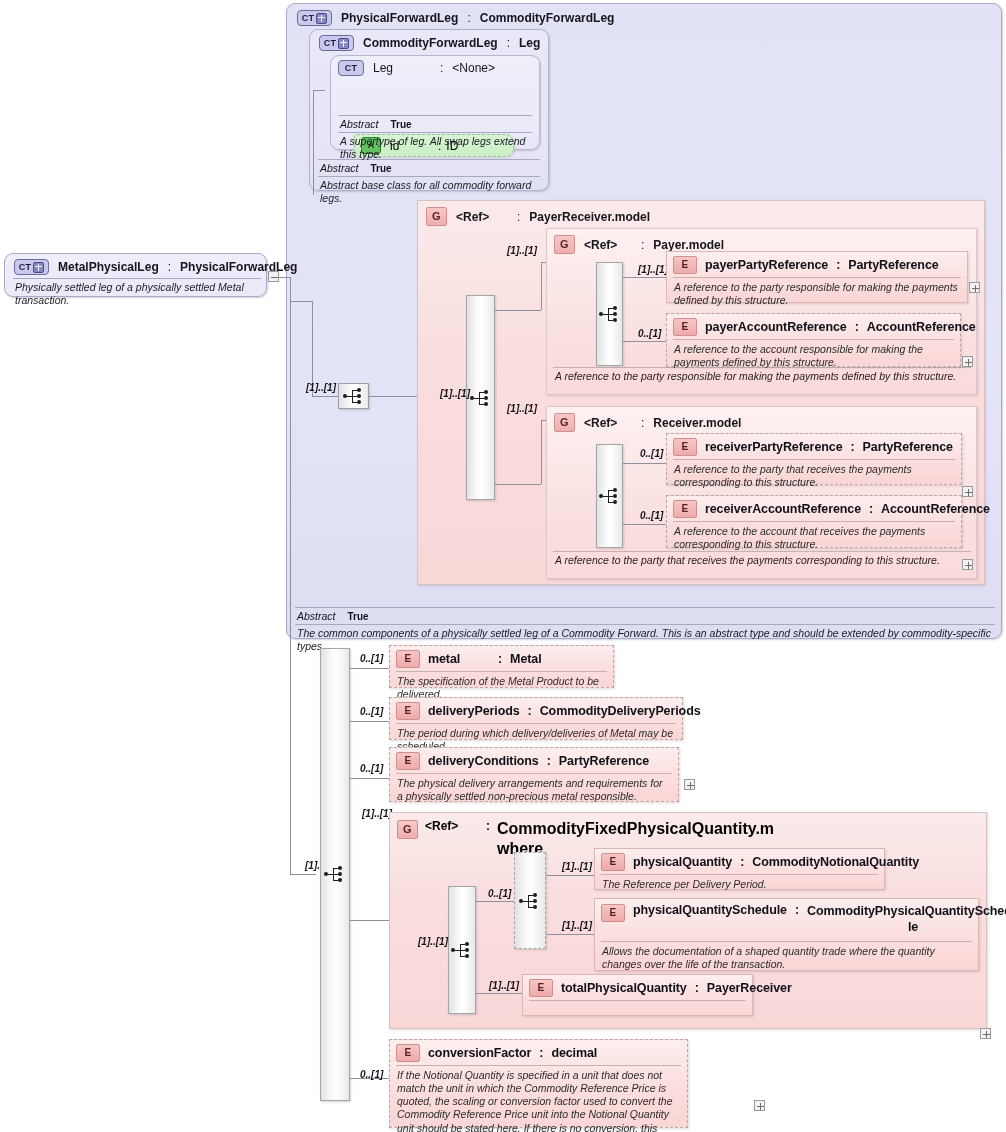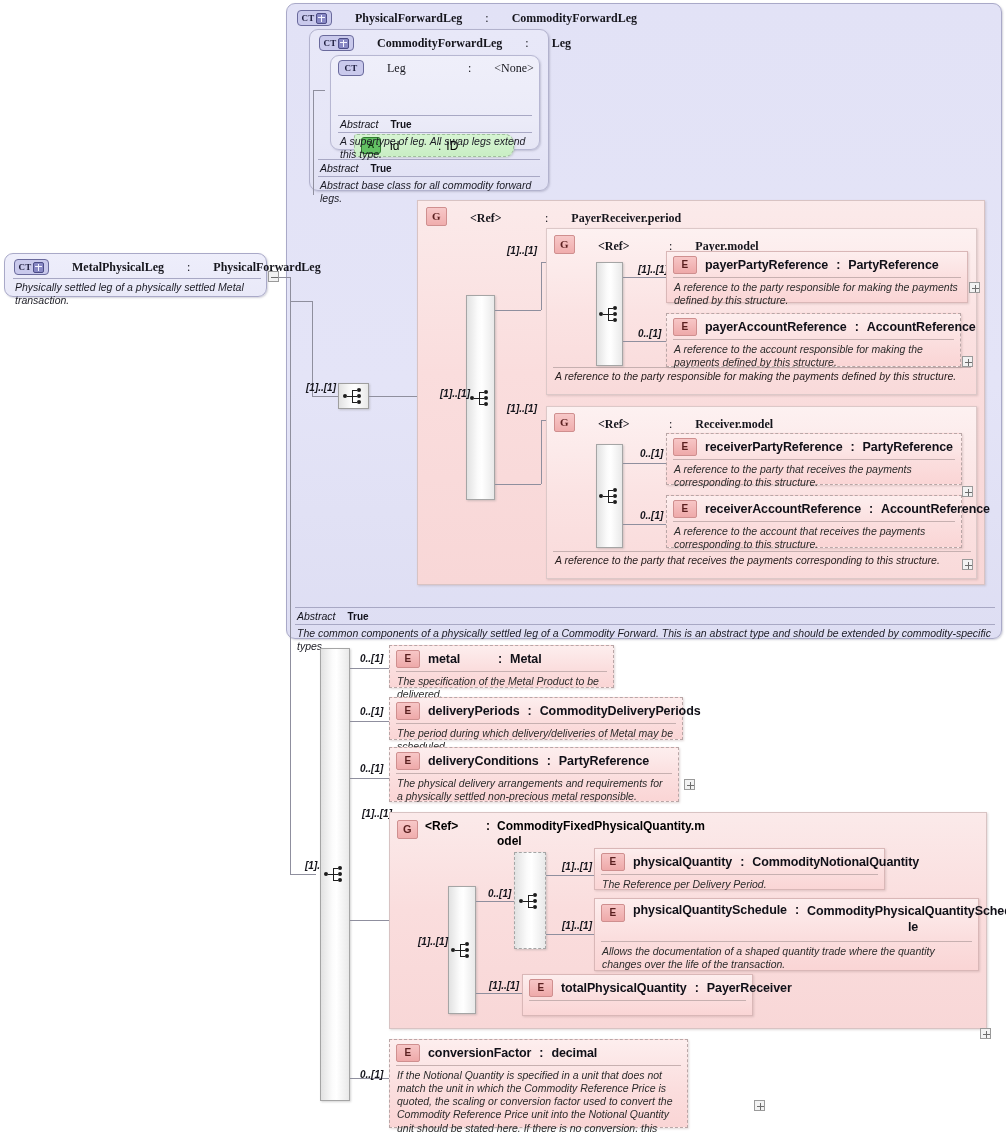--- a/index.html
+++ b/index.html
@@ -39,21 +39,21 @@
     box-shadow:1px 1px 2px rgba(150,130,130,.30);
   }
   .refbox.l2{
     background:linear-gradient(to bottom,#fdf1f1 0%, #fbe3e3 50%, #f9dada 100%);
     border:1px solid #dcc8c8;
   }
 
   
   .title{
     font-size:12px;color:#15151c;white-space:nowrap;
-    display:flex;align-items:flex-end;gap:23px;font-family:Liberation Serif, serif;
+    display:flex;align-items:center;gap:9px;
   }
   .title .nm{font-weight:normal;}
   .title-b .nm{font-weight:bold;}
 
   
   .badge{
     display:inline-flex;align-items:center;justify-content:center;
     font-size:9px;line-height:1;font-weight:bold;letter-spacing:.2px;
     border-radius:3px;flex:none;
   }
@@ -276,21 +276,21 @@
   </div>
   <div class="ln-h" style="left:369px;top:396px;width:52px;"></div>
 
   <div class="abs refbox" style="left:417px;top:200px;width:568px;height:385px;">
     <div class="abs title title-b" style="left:8px;top:6px;">
       <span class="badge badge-g">
         <span>G</span>
       </span>
       <span class="nm" style="min-width:52px;display:inline-block">&lt;Ref&gt;</span>
       <span>:</span>
-      <span class="nm">PayerReceiver.period</span>
+      <span class="nm">PayerReceiver.model</span>
     </div>
   </div>
 
   <div class="abs comp tall" style="left:466px;top:295px;width:29px;height:205px;">
     <div class="seqicon">
       <i class="dot" style="left:0px;top:6px;"></i>
       <i class="ln" style="left:4px;top:8px;width:5px;"></i>
       <i class="vl" style="left:9px;top:2px;height:13px;"></i>
       <i class="ln" style="left:9px;top:2px;width:5px;"></i>
       <i class="ln" style="left:9px;top:8px;width:5px;"></i>
@@ -513,21 +513,21 @@
   <div class="abs plusbox" style="left:678px;top:769px;"></div>
 
   <div class="abs refbox" style="left:389px;top:812px;width:598px;height:217px;">
     <div class="abs" style="left:7px;top:6px;width:330px;">
       <div style="display:flex;align-items:flex-start;gap:7px;">
         <span class="badge badge-g" style="margin-top:1px;">
           <span>G</span>
         </span>
         <span class="nm" style="font-size:12px;font-weight:bold;min-width:54px;display:inline-block">&lt;Ref&gt;</span>
         <span style="font-size:12px;font-weight:bold;">:</span>
-        <span style="font-size:12px;font-weight:bold;line-height:1.25;display:inline-block;width:205px;"><span>CommodityFixedPhysicalQuantity.m</span><br><span>odel</span></span>
+        <span style="font-size:16px;font-weight:bold;line-height:1.25;display:inline-block;width:205px;"><span>CommodityFixedPhysicalQuantity.m</span><br><span>where</span></span>
       </div>
     </div>
   </div>
 
   <div class="abs comp tall" style="left:448px;top:886px;width:28px;height:128px;">
     <div class="seqicon">
       <i class="dot" style="left:0px;top:6px;"></i>
       <i class="ln" style="left:4px;top:8px;width:5px;"></i>
       <i class="vl" style="left:9px;top:2px;height:13px;"></i>
       <i class="ln" style="left:9px;top:2px;width:5px;"></i>

